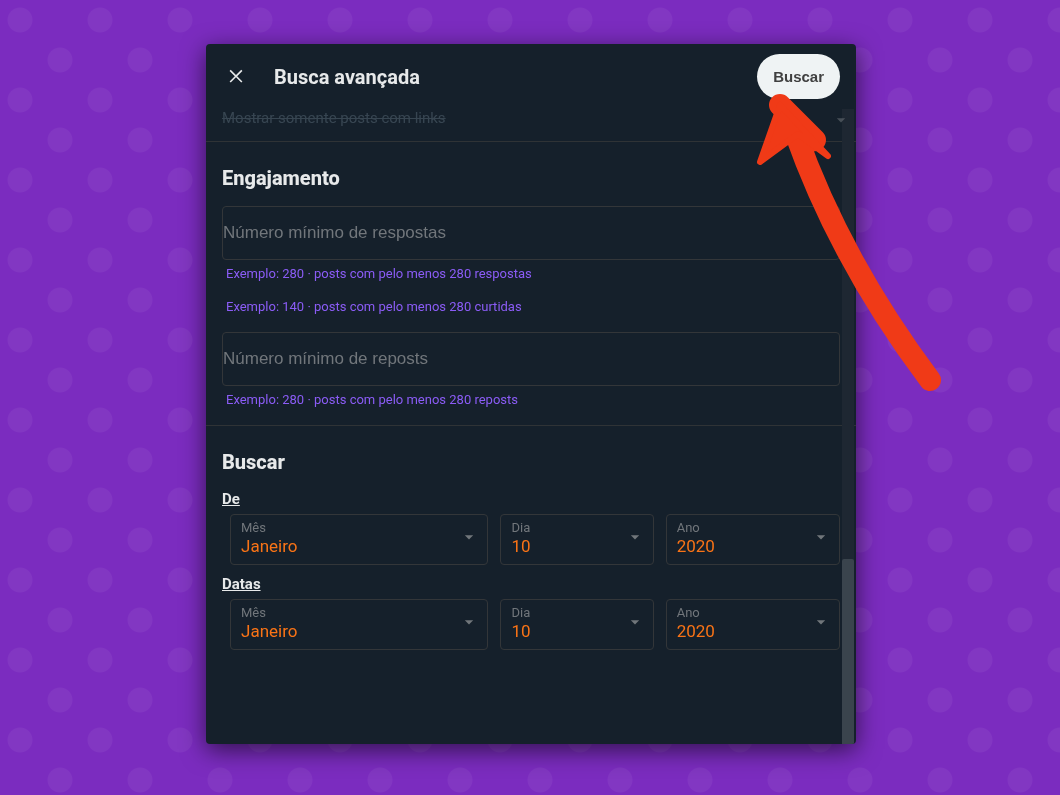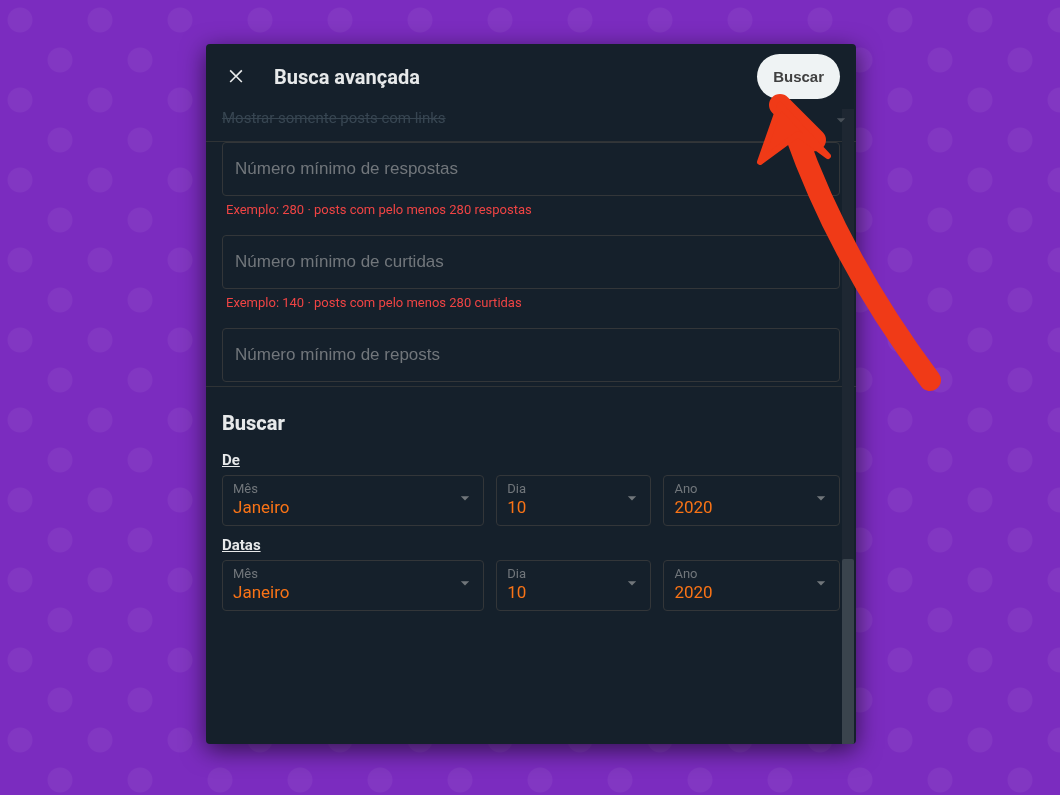--- a/index.html
+++ b/index.html
@@ -100,42 +100,43 @@
     font-weight: 800;
     margin: 24px 0 16px 0;
   }
   .field-input {
     width: 100%;
     box-sizing: border-box;
     background: transparent;
     border: 1px solid #333639;
     border-radius: 4px;
     color: #e7e9ea;
-    padding: 16px 12px;
+    padding: 16px 0;
     font-size: 17px;
     outline: none;
   }
   .field-input::placeholder {
     color: #71767b;
   }
   .hint {
-    color: #ef4444;
+    color: #8b5cf6;
     font-size: 13px;
     margin: 6px 4px 18px 4px;
   }
   .small-label {
     color: #e7e9ea;
     font-size: 15px;
     font-weight: 700;
     margin: 10px 0 6px 0;
     text-decoration: underline;
   }
   .date-row {
     display: flex;
     gap: 12px;
+    margin-left: 8px;
   }
   .select {
     position: relative;
     border: 1px solid #333639;
     border-radius: 4px;
     padding: 6px 36px 8px 10px;
     background: transparent;
     cursor: pointer;
   }
   .select .sel-label {
@@ -217,28 +218,29 @@
           <svg viewBox="0 0 24 24">
               <path d="M7 10l5 5 5-5z"></path>
             </svg>
         </span>
       </div>
 
       <div class="body-inner">
         <div class="divider"></div>
 
         
+        <div class="section-title">Engajamento</div>
 
         <input class="field-input" type="text" placeholder="Número mínimo de respostas" style="">
         <div class="hint">Exemplo: 280 · posts com pelo menos 280 respostas</div>
 
-        <input class="field-input" type="text" placeholder="Número mínimo de curtidas" style="">
         <div class="hint">Exemplo: 140 · posts com pelo menos 280 curtidas</div>
 
         <input class="field-input" type="text" placeholder="Número mínimo de reposts" style="">
+        <div class="hint">Exemplo: 280 · posts com pelo menos 280 reposts</div>
 
         <div class="divider"></div>
 
         
         <div class="section-title">Buscar</div>
 
         <div class="small-label">De</div>
         <div class="date-row">
           <div class="select sel-month">
             <div class="sel-label">Mês</div>

